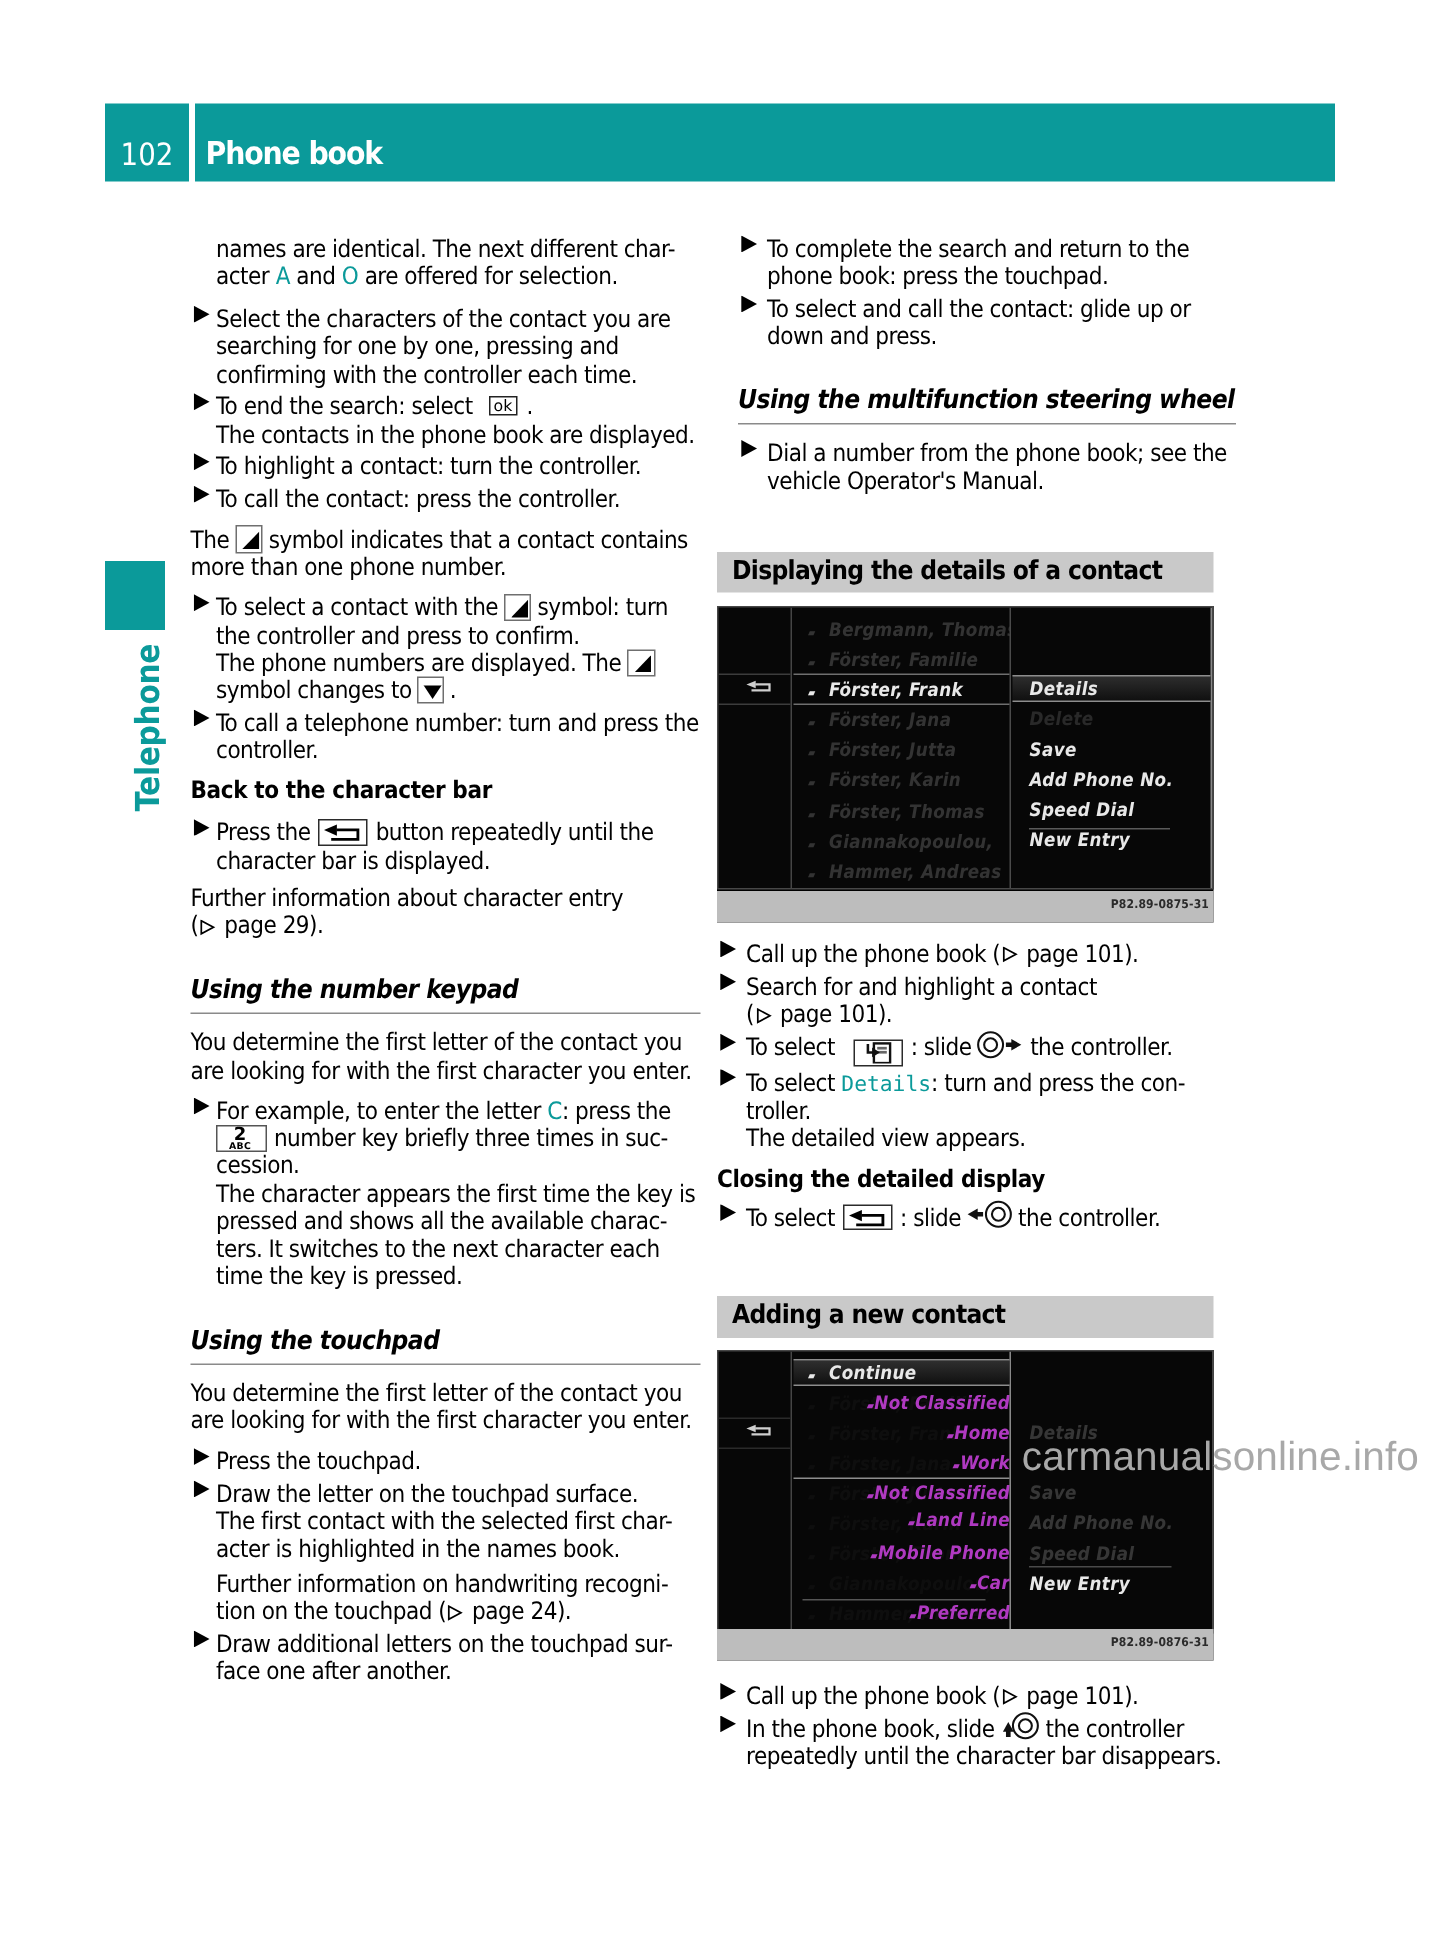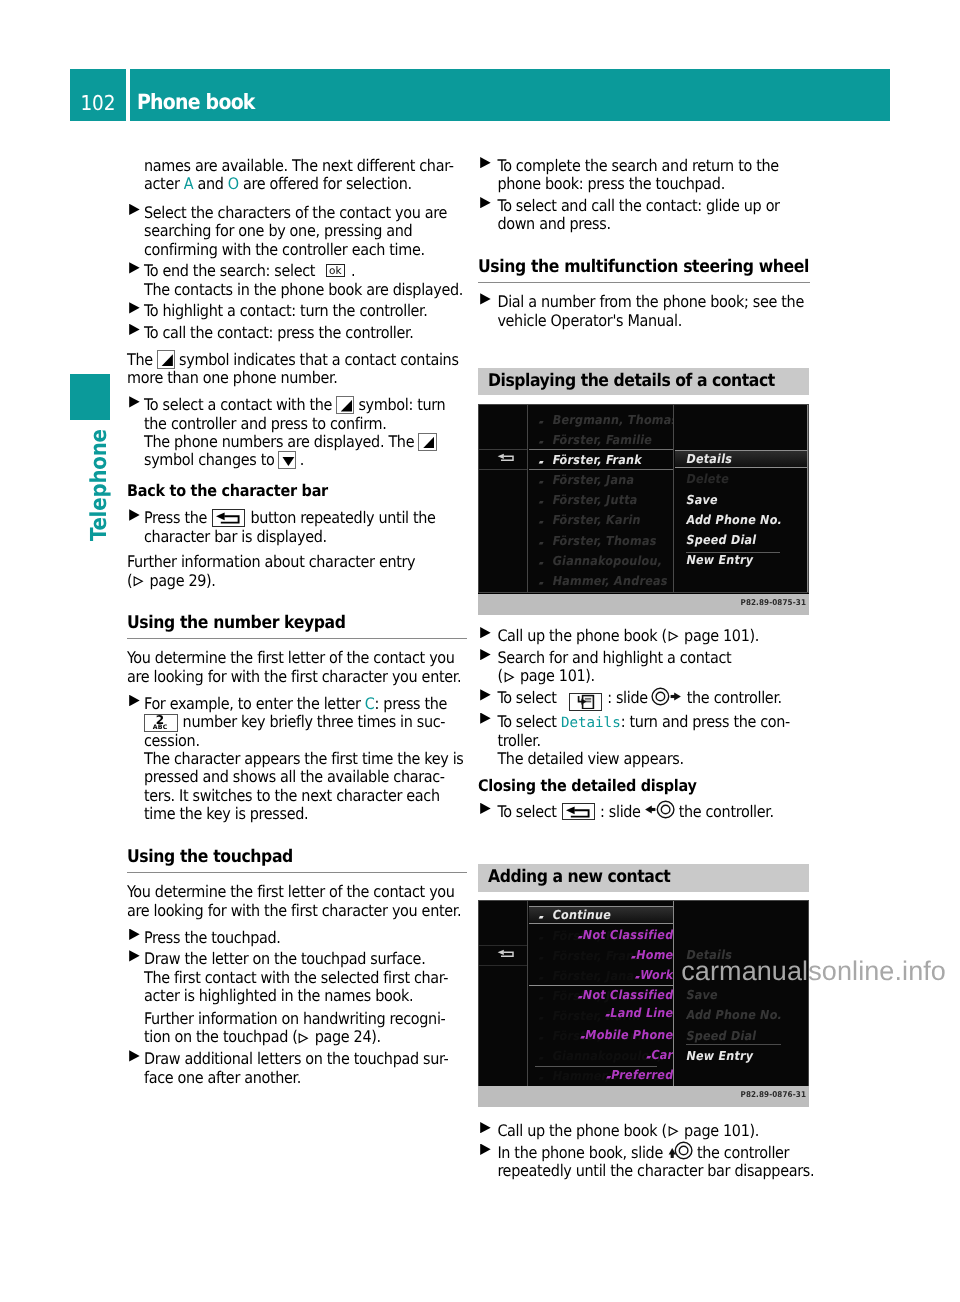--- a/index.html
+++ b/index.html
@@ -22,34 +22,34 @@
   .tab-block{position:absolute;left:70px;top:374px;width:40px;height:46px;background:#0b9a9a;}
   .tab-label{position:absolute;left:89px;top:421px;height:120px;color:#0b9a9a;
              font-weight:bold;font-size:22px;font-stretch:condensed;letter-spacing:-0.2px;
              writing-mode:vertical-rl;transform:rotate(180deg);transform-origin:center;
              line-height:22px;white-space:nowrap;}
 
   
   .col{position:absolute;top:157px;font-size:16px;font-stretch:condensed;
        letter-spacing:-0.33px;line-height:18.4px;color:#000;}
   .col-l{left:127px;width:340px;}
-  .col-r{left:478px;width:332px;}
+  .col-r{left:492px;width:332px;}
 
   p{margin:0;}
   .para{margin:0 0 3.5px 17px;}
   .para0{margin:0 0 0px 0px;}
   .li{position:relative;padding-left:17px;margin:0 0 0px 0;}
   .col-r .li,.col-r2 .li,.col-r3 .li{padding-left:19.4px;}
   .li .bl{position:absolute;left:2.2px;top:0.0px;width:10.5px;height:11.3px;}
   .gap{height:8.6px;}
   .gap4{height:3.2px;}
 
   h2{margin:0;font-size:17.4px;font-weight:bold;padding-bottom:5px;
      border-bottom:1.7px solid #8a8a8a;line-height:19px;letter-spacing:-0.37px;
-     font-stretch:condensed;}
+     font-stretch:condensed;font-style:italic;}
   h3{margin:0;font-size:16px;font-weight:bold;line-height:18.4px;letter-spacing:-0.25px;}
   .greybar{background:#c9c9c9;font-size:17.4px;font-weight:bold;padding:5px 0 5.4px 10px;
            line-height:17px;letter-spacing:-0.45px;font-stretch:condensed;}
 
   .teal{color:#0b9a9a;}
   .mono{font-family:"DejaVu Sans Mono",monospace;font-size:14.2px;letter-spacing:0;font-stretch:normal;}
 
   
   .gbox{display:inline-block;position:absolute;border:1px solid #222;background:#fff;
         box-sizing:border-box;text-align:center;line-height:normal;left:0;}
@@ -149,40 +149,41 @@
 <body>
 
 <div class="page">
   <div class="hdr-num">102</div>
   <div class="hdr-title">Phone book</div>
   <div class="tab-block"></div>
   <div class="tab-label">Telephone</div>
 
   <div class="col col-l">
 
-    <p class="para pb11"><span>names are available. The next different char-</span><br><span>acter </span><span class="teal">A</span><span> and </span><span class="teal">O</span><span> are offered for selection.</span></p>
+    <p class="para pb11"><span>names are identical. The next different char-</span><br><span>acter </span><span class="teal">A</span><span> and </span><span class="teal">O</span><span> are offered for selection.</span></p>
 
     <div class="li"><span class="bl"></span><span>Select the characters of the contact you are searching for one by one, pressing and confirming with the controller each time.</span></div>
     <div class="gap4"></div>
 
     <div class="li"><span class="bl"></span><span>To end the search: select</span><span class="gwrap w-ok"><span class="gbox gb-ok">ok</span></span><span>.</span><br><span>The contacts in the phone book are displayed.</span></div>
     <div class="gap4"></div>
 
     <div class="li"><span class="bl"></span><span>To highlight a contact: turn the controller.</span></div>
     <div class="gap4"></div>
 
     <div class="li"><span class="bl"></span><span>To call the contact: press the controller.</span></div>
     <div class="gap"></div>
 
     <p class="para0"><span>The</span><span class="gwrap w-tri"><span class="gbox gb-tri"></span></span><span>symbol indicates that a contact contains more than one phone number.</span></p>
     <div class="gap"></div>
 
     <div class="li"><span class="bl"></span><span>To select a contact with the</span><span class="gwrap w-tri"><span class="gbox gb-tri"></span></span><span>symbol: turn the controller and press to confirm.</span><br><span>The phone numbers are displayed. The</span><span class="gwrap w-tri"><span class="gbox gb-tri"></span></span><span>symbol changes to</span><span class="gwrap w-dn"><span class="gbox gb-dn"></span></span><span>.</span></div>
     <div class="gap4"></div>
 
+    <div class="li"><span class="bl"></span><span>To call a telephone number: turn and press the controller.</span></div>
     <div class="gap"></div>
 
     <h3>Back to the character bar</h3>
     <div style="height:9.3px"></div>
 
     <div class="li"><span class="bl"></span><span>Press the</span><span class="gwrap w-back"><span class="gbox gb-back">
             <svg width="32" height="16" viewBox="0 0 32 16">
               <path d="M11.3 6.2 H25.6 V12.6 H7.8" fill="none" stroke="#000" stroke-width="1.9"></path>
               <path d="M3.0 6.3 L11.6 2.6 V10.2 Z" fill="#000"></path>
             </svg>

